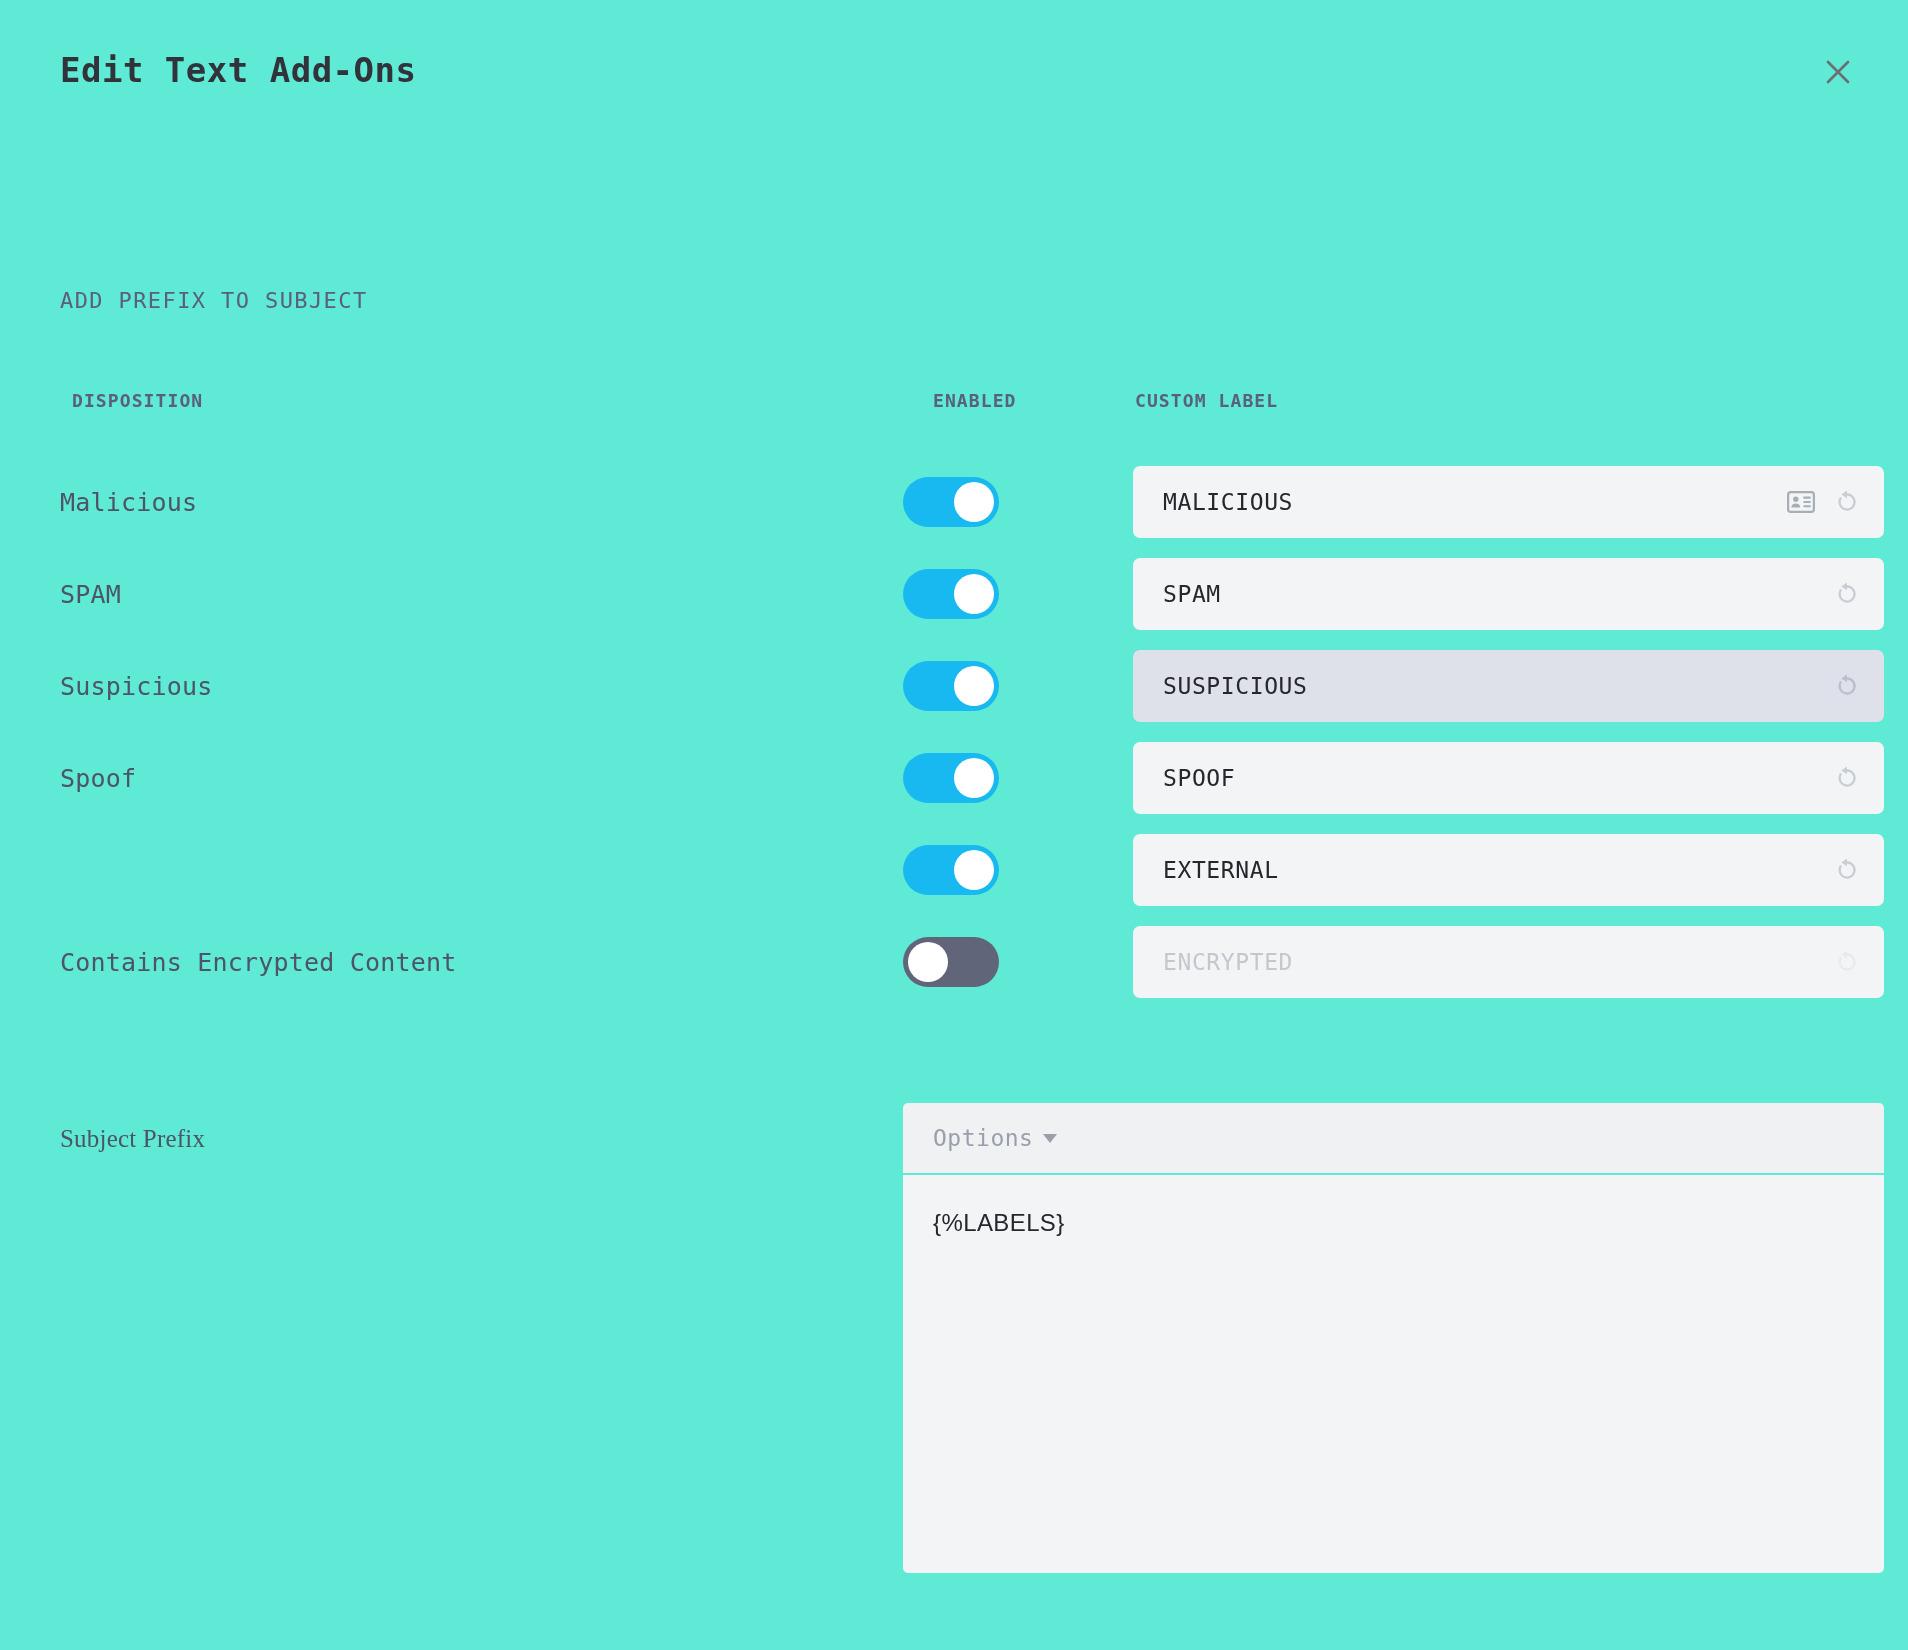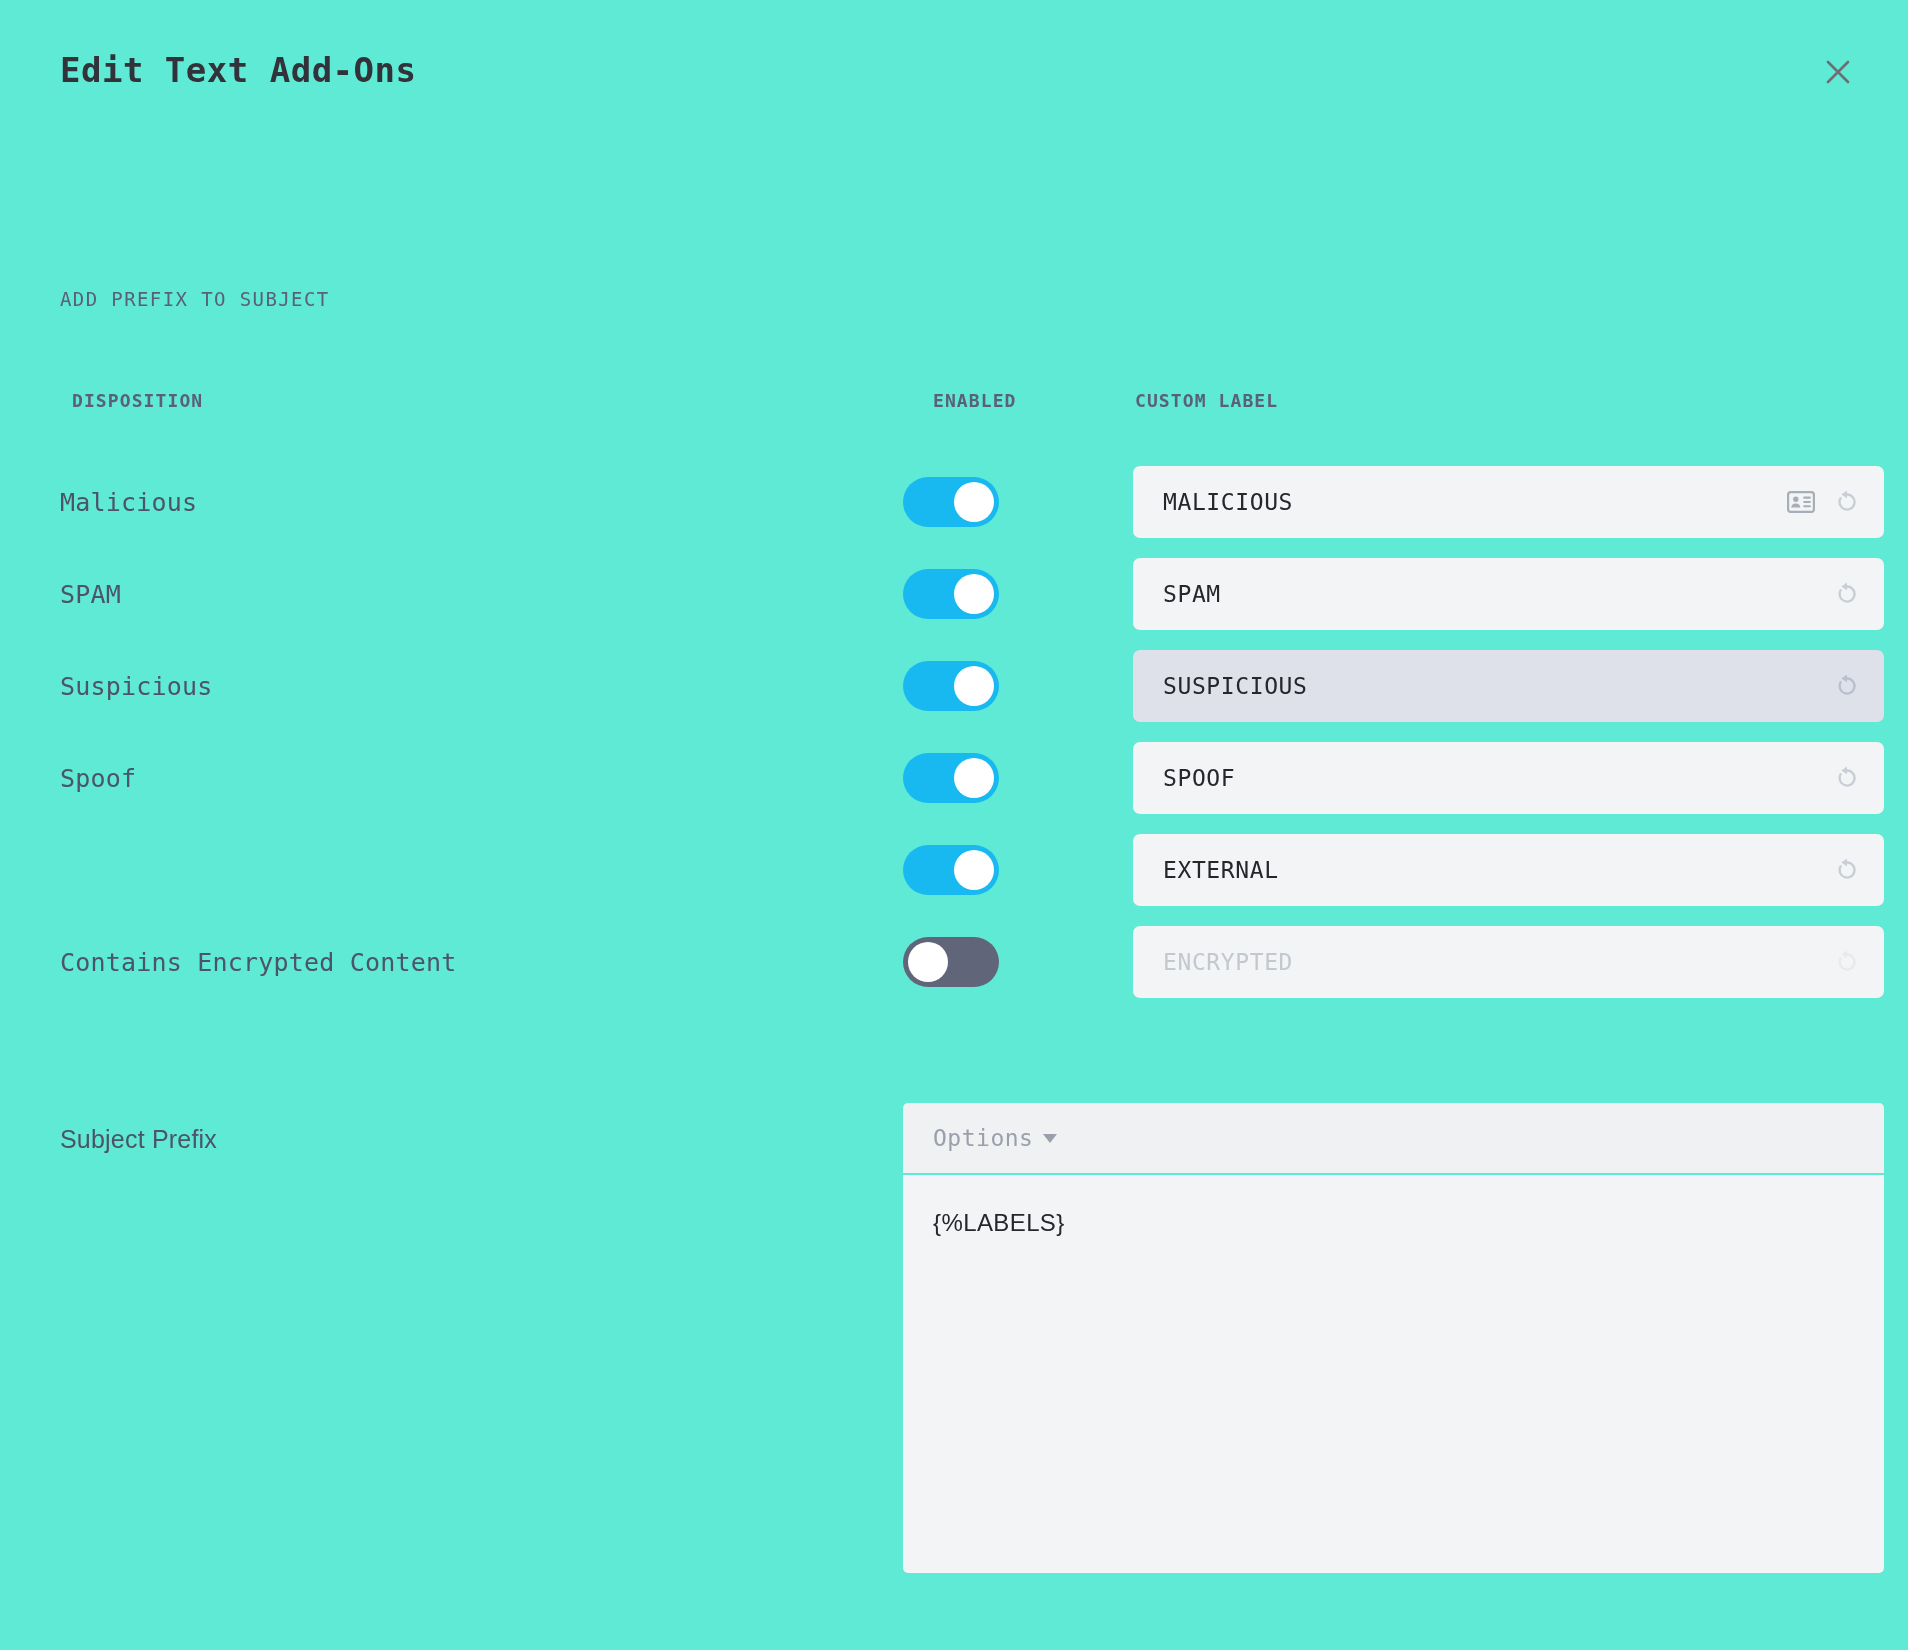--- a/index.html
+++ b/index.html
@@ -50,21 +50,21 @@
     border: none;
   }
   .close-button svg { display: block; }
 
   
   .section-title {
     position: absolute;
     top: 288px;
     left: 60px;
     font-family: "DejaVu Sans Mono", "Liberation Mono", monospace;
-    font-size: 19px;
+    font-size: 22px;
     font-weight: 400;
     letter-spacing: 1.4px;
     color: #5a6077;
   }
 
   
   .table {
     position: absolute;
     top: 390px;
     left: 60px;
@@ -192,21 +192,21 @@
   .prefix-section {
     position: absolute;
     top: 1103px;
     left: 60px;
     width: 1824px;
   }
   .prefix-label {
     position: absolute;
     left: 0;
     top: 22px;
-    font-family: Liberation Sans, sans-serif;
+    font-family: Liberation Serif, serif;
     font-size: 25px;
     color: #4d5368;
     letter-spacing: 0.2px;
   }
   .editor {
     position: absolute;
     left: 843px;
     top: 0;
     width: 981px;
   }

